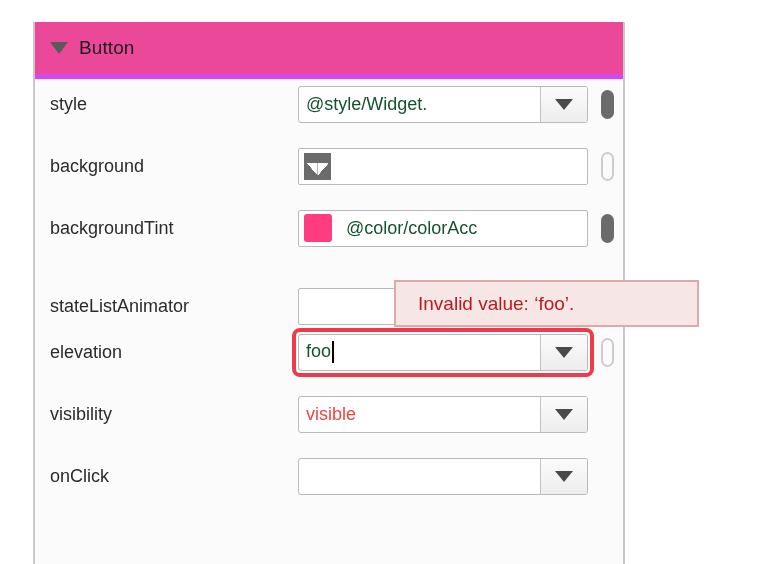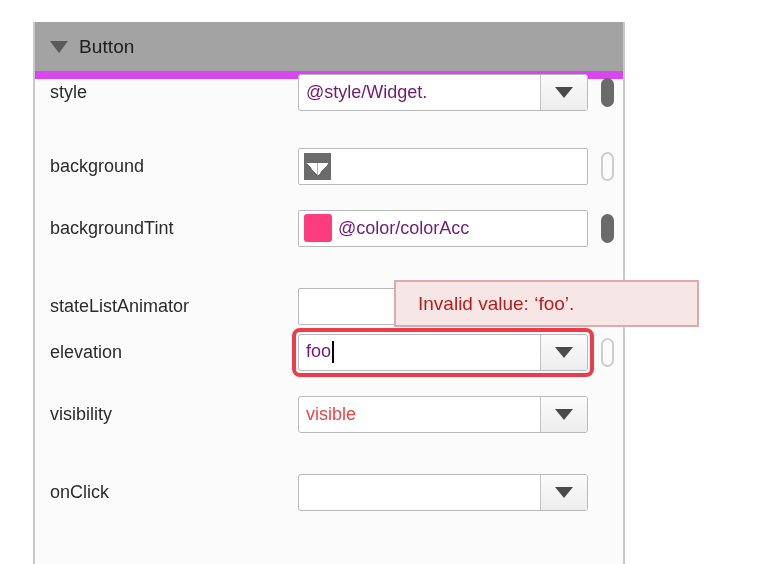--- a/index.html
+++ b/index.html
@@ -29,22 +29,22 @@
     box-sizing: border-box;
   }
 
   
   #section-header {
     position: absolute;
     left: 0;
     top: 0;
     right: 0;
     height: 57px;
-    background: #a3a3a3;
-    border-bottom: 8px solid #d946ef;
+    background: #ec4899;
+    border-bottom: 5px solid #d946ef;
     display: flex;
     align-items: center;
     box-sizing: border-box;
   }
   #collapse-triangle {
     width: 0;
     height: 0;
     margin-left: 15px;
     margin-right: 11px;
     border-left: 9px solid transparent;
@@ -89,21 +89,21 @@
     background: #ffffff;
     border: 1px solid #b9b9b9;
     border-radius: 3px;
     box-sizing: border-box;
     overflow: hidden;
   }
   .field.plain { border-radius: 2px; }
 
   .field-text {
     font-size: 18px;
-    color: #701a75;
+    color: #14532d;
     white-space: nowrap;
     margin-left: 7px;
     overflow: hidden;
   }
   .field-text.placeholder { color: #ef4444; }
 
   
   .dd-btn {
     position: absolute;
     right: 0;
@@ -212,21 +212,21 @@
 <body>
 
 <div id="attributes-panel">
 
   <div id="section-header">
     <div id="collapse-triangle"></div>
     <div id="section-title">Button</div>
   </div>
 
   <div id="rows">
-      <div class="prop-row" style="top: 50px; padding-left: 16px;">
+      <div class="prop-row" style="top: 62px; padding-left: 16px;">
         <div class="prop-label">style</div>
         <div class="field-wrap">
           <div class="field">
             <div class="field-text">@style/Widget.</div>
             <div class="dd-btn">
               <div class="dd-arrow"></div>
             </div>
           </div>
         </div>
         <div class="pill filled"></div>
@@ -239,21 +239,21 @@
             <div class="field-text"></div>
           </div>
         </div>
         <div class="pill hollow"></div>
       </div>
       <div class="prop-row" style="top: 186px;">
         <div class="prop-label">backgroundTint</div>
         <div class="field-wrap">
           <div class="field plain">
             <div class="color-swatch" style="background: rgb(255, 60, 128);"></div>
-            <div class="field-text" style="margin-left: 6px;">@color/colorAcc</div>
+            <div class="field-text" style="margin-left: 14px;">@color/colorAcc</div>
           </div>
         </div>
         <div class="pill filled"></div>
       </div>
       <div class="prop-row" style="top: 264px;">
         <div class="prop-label">stateListAnimator</div>
         <div class="field-wrap">
           <div class="field plain">
             <div class="field-text"></div>
           </div>
@@ -276,21 +276,21 @@
         <div class="prop-label">visibility</div>
         <div class="field-wrap">
           <div class="field">
             <div class="field-text placeholder">visible</div>
             <div class="dd-btn">
               <div class="dd-arrow"></div>
             </div>
           </div>
         </div>
       </div>
-      <div class="prop-row" style="top: 450px;">
+      <div class="prop-row" style="top: 434px;">
         <div class="prop-label">onClick</div>
         <div class="field-wrap">
           <div class="field">
             <div class="field-text"></div>
             <div class="dd-btn">
               <div class="dd-arrow"></div>
             </div>
           </div>
         </div>
       </div>

